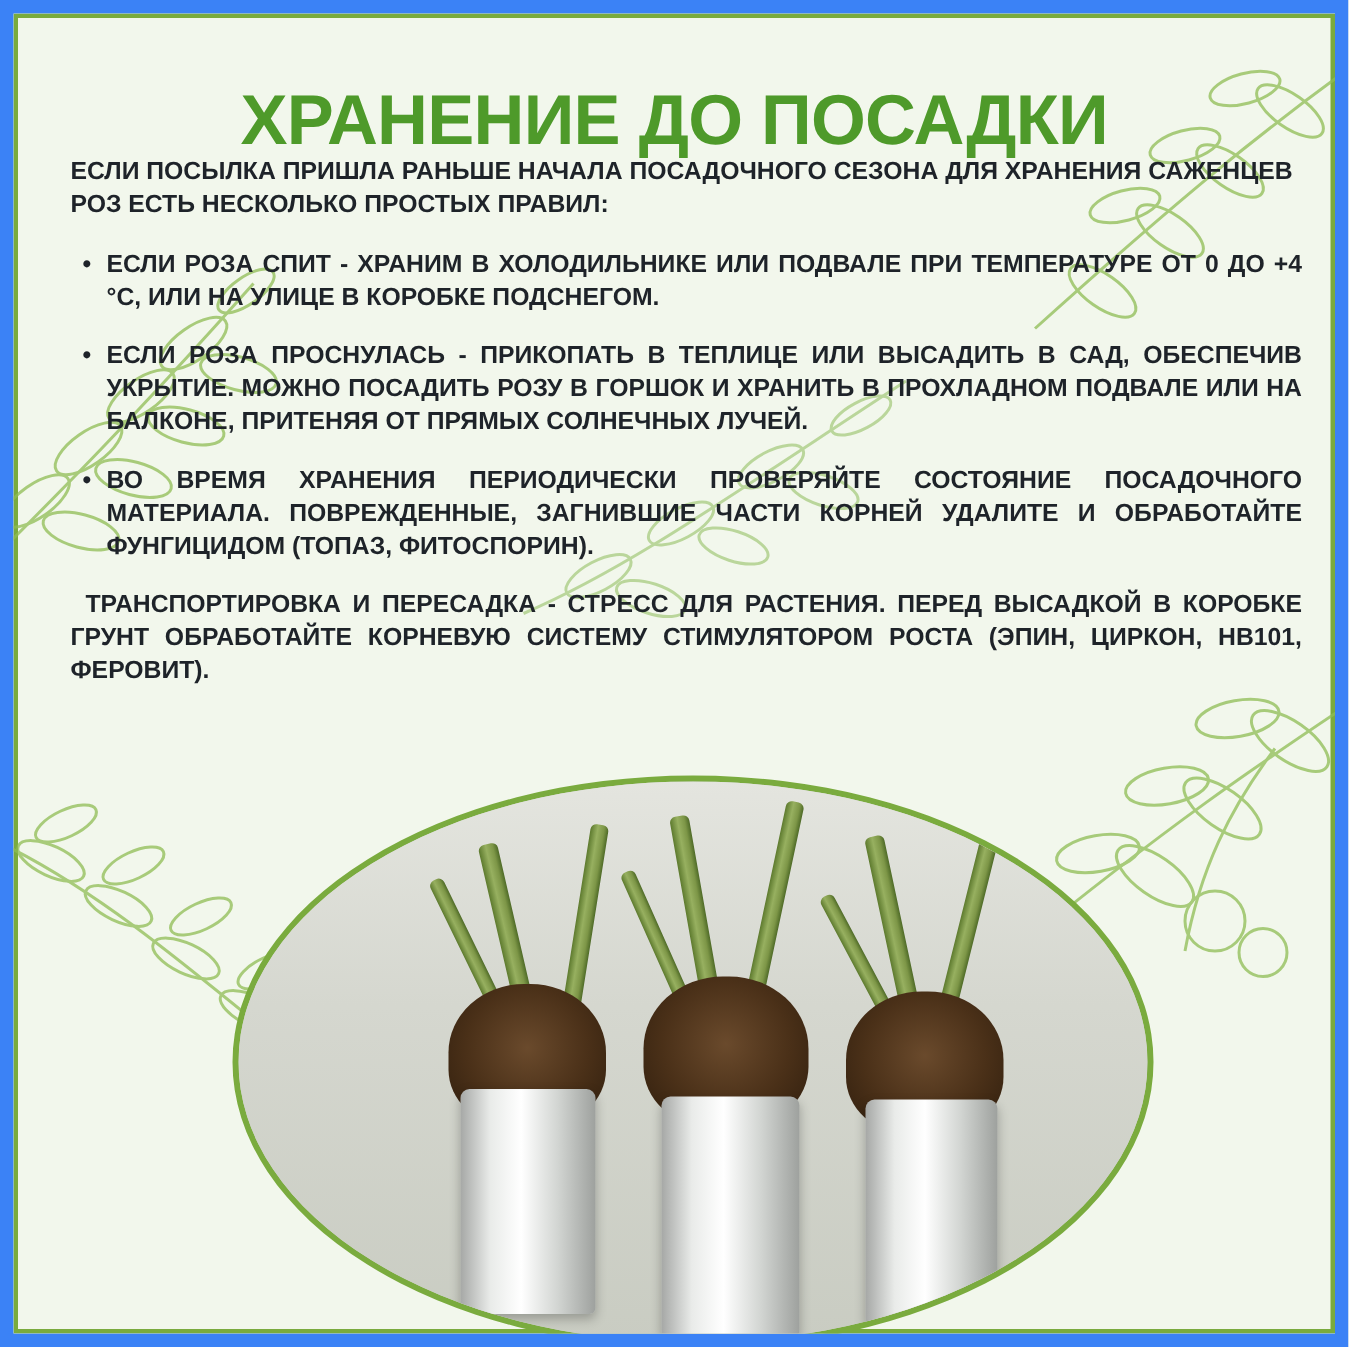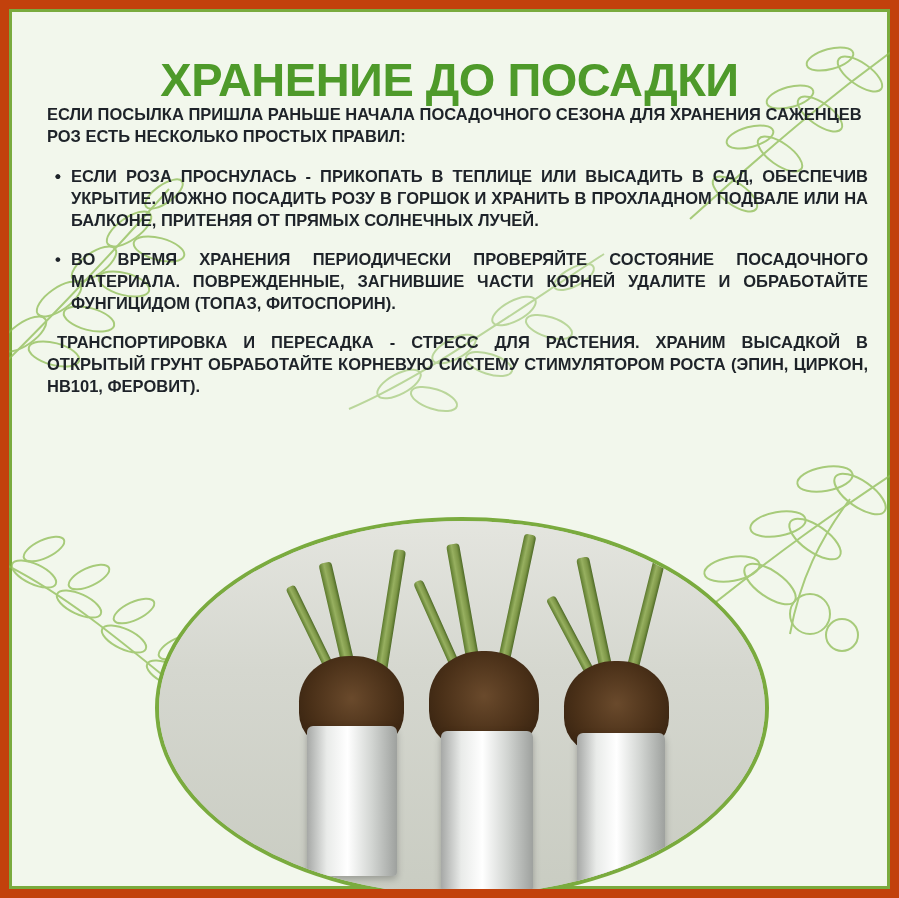--- a/index.html
+++ b/index.html
@@ -12,21 +12,21 @@
     background: #ffffff;
     font-family: "Liberation Sans", sans-serif;
     overflow: hidden;
   }
   .poster {
     position: relative;
     width: 899px;
     height: 898px;
     background: #f2f7ec;
     box-sizing: border-box;
-    border: 9px solid #c2410c;
+    border: 9px solid #3b82f6;
     overflow: hidden;
   }
   .inner-frame {
     position: absolute;
     left: 0;
     top: 0;
     right: 0;
     bottom: 0;
     border: 3px solid #7aab3e;
     pointer-events: none;
@@ -224,32 +224,33 @@
   </svg>
 
   <h1 class="title">ХРАНЕНИЕ ДО ПОСАДКИ</h1>
 
   <div class="body-text">
     <p class="para lead">ЕСЛИ ПОСЫЛКА ПРИШЛА РАНЬШЕ НАЧАЛА ПОСАДОЧНОГО СЕЗОНА ДЛЯ ХРАНЕНИЯ САЖЕНЦЕВ РОЗ ЕСТЬ НЕСКОЛЬКО ПРОСТЫХ ПРАВИЛ:</p>
 
     <ul class="bullet-list">
       <li class="bullet-item">
         <span class="dot">•</span>
+        <span>ЕСЛИ РОЗА СПИТ - ХРАНИМ В ХОЛОДИЛЬНИКЕ ИЛИ ПОДВАЛЕ ПРИ ТЕМПЕРАТУРЕ ОТ 0 ДО +4 °С, ИЛИ НА УЛИЦЕ В КОРОБКЕ ПОДСНЕГОМ.</span>
       </li>
       <li class="bullet-item">
         <span class="dot">•</span>
         <span>ЕСЛИ РОЗА ПРОСНУЛАСЬ - ПРИКОПАТЬ В ТЕПЛИЦЕ ИЛИ ВЫСАДИТЬ В САД, ОБЕСПЕЧИВ УКРЫТИЕ. МОЖНО ПОСАДИТЬ РОЗУ В ГОРШОК И ХРАНИТЬ В ПРОХЛАДНОМ ПОДВАЛЕ ИЛИ НА БАЛКОНЕ, ПРИТЕНЯЯ ОТ ПРЯМЫХ СОЛНЕЧНЫХ ЛУЧЕЙ.</span>
       </li>
       <li class="bullet-item">
         <span class="dot">•</span>
         <span>ВО ВРЕМЯ ХРАНЕНИЯ ПЕРИОДИЧЕСКИ ПРОВЕРЯЙТЕ СОСТОЯНИЕ ПОСАДОЧНОГО МАТЕРИАЛА. ПОВРЕЖДЕННЫЕ, ЗАГНИВШИЕ ЧАСТИ КОРНЕЙ УДАЛИТЕ И ОБРАБОТАЙТЕ ФУНГИЦИДОМ (ТОПАЗ, ФИТОСПОРИН).</span>
       </li>
     </ul>
 
-    <p class="para tail-para">ТРАНСПОРТИРОВКА И ПЕРЕСАДКА - СТРЕСС ДЛЯ РАСТЕНИЯ. ХРАНИМ ВЫСАДКОЙ В ОТКРЫТЫЙ ГРУНТ ОБРАБОТАЙТЕ КОРНЕВУЮ СИСТЕМУ СТИМУЛЯТОРОМ РОСТА (ЭПИН, ЦИРКОН, НВ101, ФЕРОВИТ).</p>
+    <p class="para tail-para">ТРАНСПОРТИРОВКА И ПЕРЕСАДКА - СТРЕСС ДЛЯ РАСТЕНИЯ. ПЕРЕД ВЫСАДКОЙ В КОРОБКЕ ГРУНТ ОБРАБОТАЙТЕ КОРНЕВУЮ СИСТЕМУ СТИМУЛЯТОРОМ РОСТА (ЭПИН, ЦИРКОН, НВ101, ФЕРОВИТ).</p>
   </div>
 
   <div class="photo-oval">
     <div class="photo-bg"></div>
 
     <div class="stem" style="left:175px; top:40px; width:13px; height:140px; transform: rotate(-13deg);"></div>
     <div class="stem" style="left:225px; top:28px; width:12px; height:130px; transform: rotate(9deg);"></div>
     <div class="stem" style="left:150px; top:60px; width:10px; height:110px; transform: rotate(-26deg);"></div>
     <div class="rootball" style="left:140px; top:135px; width:105px; height:95px;"></div>
     <div class="wrap" style="left:148px; top:205px; width:90px; height:150px;"></div>

